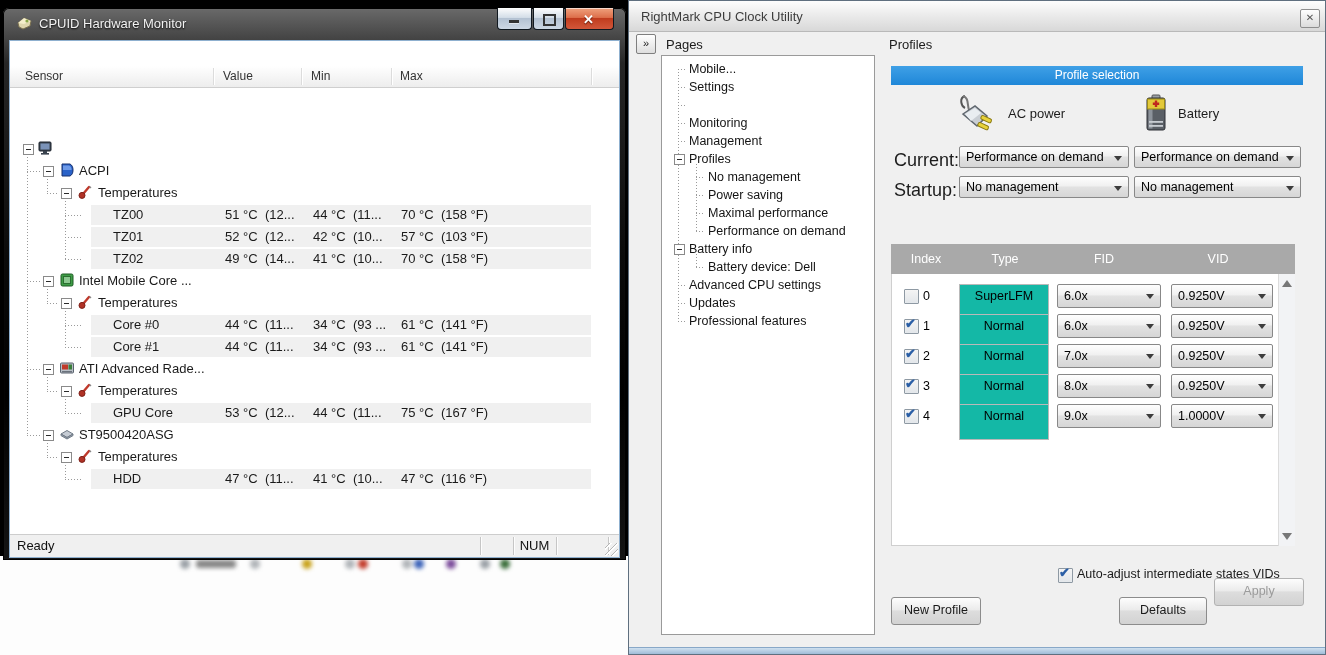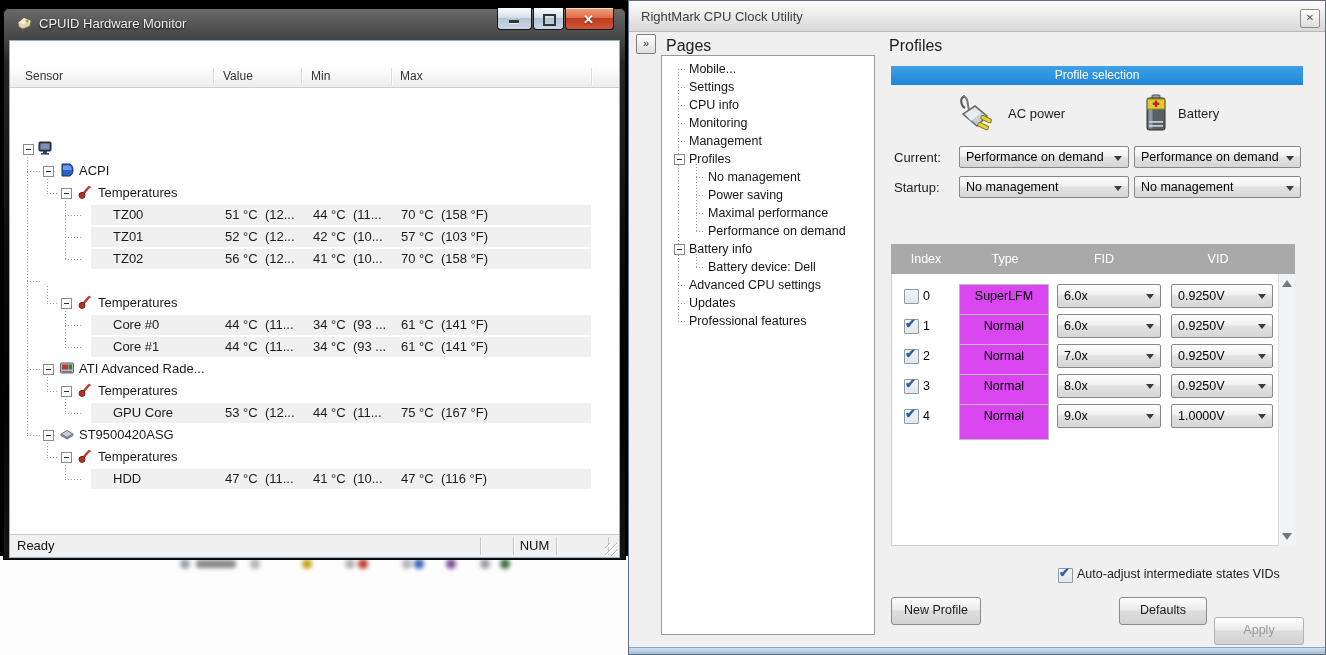--- a/index.html
+++ b/index.html
@@ -61,52 +61,52 @@
   .rmc{position:absolute;left:628px;top:0;width:698px;height:655px;background:#f0f0f0;border:1px solid #5f6f7f;box-sizing:border-box;}
   .rmc-titlebar{position:absolute;left:0;top:0;width:100%;height:30px;
     background:linear-gradient(#fdfdfd,#eaeaea 50%,#d8d8d8);border-bottom:1px solid #b9b9b9;}
   .rmc-title{position:absolute;left:12px;top:8px;font-size:13px;color:#3d3d3d;}
   .rmc-close{position:absolute;left:671px;top:8px;width:18px;height:17px;border:1px solid #8e8e8e;border-radius:2px;
     background:linear-gradient(#fefefe,#dcdcdc);text-align:center;font-size:10px;color:#555;line-height:16px;}
   .rmc-bottomglass{position:absolute;left:0;bottom:0;width:100%;height:6px;
     background:linear-gradient(#cfe0ef,#9fbcd8);border-top:1px solid #88a8c8;}
   .chev{position:absolute;left:7px;top:33px;width:18px;height:18px;border:1px solid #7f7f7f;border-radius:2px;
     background:linear-gradient(#fff,#dedede);text-align:center;line-height:16px;font-size:11px;color:#222;}
-  .panelabel{position:absolute;top:36px;font-size:16px;color:#1c1c1c;}
+  .panelabel{position:absolute;top:36px;font-size:13px;color:#1c1c1c;}
   .pages-box{position:absolute;left:32px;top:54px;width:212px;height:578px;background:#fff;border:1px solid #9a9a9a;}
   .pitem{position:absolute;left:0;width:100%;height:18px;font-size:12.5px;color:#141414;}
   .pitem span.pl{position:absolute;left:27px;top:2px;white-space:nowrap;}
   .pitem.child span.pl{left:46px;}
   .ptwisty{position:absolute;left:12px;top:4px;width:9px;height:9px;border:1px solid #8a8a8a;background:#fff;}
   .ptwisty::after{content:"";position:absolute;left:2px;top:4px;width:5px;height:1px;background:#2a2a2a;}
 
   .bluebar{position:absolute;left:262px;width:412px;height:19px;background:linear-gradient(#3fa0e6,#1f87d8);
     color:#fff;font-size:12px;text-align:center;line-height:19px;}
-  .pslabel{position:absolute;left:265px;font-size:13px;color:#1c1c1c;}
+  .pslabel{position:absolute;left:265px;font-size:18px;color:#1c1c1c;}
   .pwr-label{position:absolute;top:105px;font-size:13px;color:#1c1c1c;}
   .combo{position:absolute;height:22px;border:1px solid #888;border-radius:2px;
     background:linear-gradient(#fefefe,#f0f0f0 45%,#e2e2e2 50%,#d6d6d6);box-sizing:border-box;}
   .combo .ctext{position:absolute;left:6px;right:18px;top:3px;font-size:12.5px;color:#000;white-space:nowrap;overflow:hidden;}
   .combo .carrow{position:absolute;right:6px;top:9px;width:0;height:0;border-left:4px solid transparent;border-right:4px solid transparent;border-top:5px solid #3c3c3c;}
 
   .grayhead{position:absolute;left:262px;top:243px;width:404px;height:30px;background:#a9a9a9;color:#fff;font-size:12.5px;}
   .grayhead span{position:absolute;top:8px;text-align:center;}
   .editor-body{position:absolute;left:262px;top:273px;width:404px;height:272px;background:#fff;border:1px solid #cfcfcf;border-top:none;box-sizing:border-box;}
   .sbar{position:absolute;left:649px;top:273px;width:17px;height:272px;background:#f2f3f5;border-left:1px solid #dcdcdc;box-sizing:border-box;}
   .sar{position:absolute;left:3px;width:0;height:0;border-left:5px solid transparent;border-right:5px solid transparent;}
   .sar.up{top:6px;border-bottom:7px solid #777;}
   .sar.down{bottom:6px;border-top:7px solid #777;}
   .erow{position:absolute;left:262px;width:404px;height:24px;}
   .cb{position:absolute;width:13px;height:13px;border:1px solid #8e99a3;border-radius:1px;
     background:linear-gradient(#f4f4f4,#e2e6ea);box-shadow:0 0 1px #fff inset;}
   .cb .tick{display:none;position:absolute;left:0px;top:-4px;color:#2b5fa6;font-size:13px;font-weight:bold;}
   .cb[data-checked="true"] .tick{display:block;}
   .erow .cb{left:13px;top:5px;}
   .eidx{position:absolute;left:32px;top:5px;font-size:12.5px;color:#000;}
-  .etype{position:absolute;left:68px;top:0;width:90px;height:36px;background:#d946ef;border:1px solid #b9b9b9;box-sizing:border-box;
+  .etype{position:absolute;left:68px;top:0;width:90px;height:36px;background:#14b8a6;border:1px solid #b9b9b9;box-sizing:border-box;
     text-align:center;font-size:12.5px;line-height:22px;color:#000;}
   .efid{left:166px;top:0;width:104px;height:24px;}
   .evid{left:280px;top:0;width:102px;height:24px;}
   .efid .ctext,.evid .ctext{top:4px;}
   .autoadj-cb{left:429px;top:567px;}
   .autoadj-lb{position:absolute;left:448px;top:566px;font-size:12.5px;color:#1a1a1a;}
   .btn{position:absolute;height:26px;border:1px solid #8c8c8c;border-radius:3px;
     background:linear-gradient(#fdfdfd,#ebebeb 45%,#dddddd 50%,#d2d2d2);
     font-size:12.5px;color:#1a1a1a;text-align:center;line-height:24px;}
   .btn.disabled{color:#9b9b9b;border-color:#b2b2b2;}
@@ -231,25 +231,33 @@
         <span class="hval x">70 °C  (158 °F)</span>
       </div>
       <div class="hrow stripe" style="top:138px">
         <span class="hlabel" style="left:103px">TZ01</span>
         <span class="hval v">52 °C  (12...</span>
         <span class="hval m">42 °C  (10...</span>
         <span class="hval x">57 °C  (103 °F)</span>
       </div>
       <div class="hrow stripe" style="top:160px">
         <span class="hlabel" style="left:103px">TZ02</span>
-        <span class="hval v">56 °C  (12...</span>
+        <span class="hval v">49 °C  (14...</span>
         <span class="hval m">41 °C  (10...</span>
         <span class="hval x">70 °C  (158 °F)</span>
       </div>
 
+      <div class="hrow" style="top:182px">
+        <div class="twisty" style="left:33px"></div>
+        <svg class="ticon" style="left:49px" viewBox="0 0 16 16">
+          <rect x="2" y="2" width="12" height="12" rx="1.5" fill="#3e9c46" stroke="#1c5a22"></rect>
+          <rect x="4.5" y="4.5" width="7" height="7" fill="#8cc890" stroke="#2a6e30"></rect>
+        </svg>
+        <span class="hlabel" style="left:69px">Intel Mobile Core ...</span>
+      </div>
 
       <div class="hrow" style="top:204px">
         <div class="twisty" style="left:51px"></div>
         <svg class="ticon" style="left:67px" viewBox="0 0 16 16">
           <line x1="12" y1="3" x2="6" y2="10" stroke="#c0392b" stroke-width="2.4" stroke-linecap="round"></line>
           <circle cx="5" cy="11.4" r="3" fill="#b03226" stroke="#7e2018"></circle>
           <line x1="12.5" y1="2.5" x2="14" y2="4" stroke="#888" stroke-width="1.2"></line>
         </svg>
         <span class="hlabel" style="left:88px">Temperatures</span>
       </div>
@@ -361,23 +369,20 @@
     <div class="g-h" style="left:34px;top:175px;width:9px"></div>
     <div class="g-v" style="left:34px;top:198px;height:13px"></div>
     <div class="g-h" style="left:34px;top:211px;width:9px"></div>
 
     <div class="pitem" style="top:4px">
         <span class="pl">Mobile...</span>
       </div>
     <div class="pitem" style="top:22px">
         <span class="pl">Settings</span>
       </div>
-    <div class="pitem" style="top:40px">
-        <span class="pl">CPU info</span>
-      </div>
     <div class="pitem" style="top:58px">
         <span class="pl">Monitoring</span>
       </div>
     <div class="pitem" style="top:76px">
         <span class="pl">Management</span>
       </div>
     <div class="pitem" style="top:94px">
       <div class="ptwisty"></div>
       <span class="pl">Profiles</span>
     </div>
@@ -539,16 +544,16 @@
       </span>
   </div>
 
   <span class="cb autoadj-cb" style="position:absolute" data-checked="true">
       <span class="tick">✔</span>
     </span>
   <span class="autoadj-lb">Auto-adjust intermediate states VIDs</span>
 
   <div class="btn" style="left:262px;top:596px;width:88px">New Profile</div>
   <div class="btn" style="left:490px;top:596px;width:86px">Defaults</div>
-  <div class="btn disabled" style="left:585px;top:616px;width:88px">Apply</div>
+  <div class="btn disabled" style="left:585px;top:577px;width:88px">Apply</div>
 
   <div class="rmc-bottomglass"></div>
 </div>
 
 </body></html>

